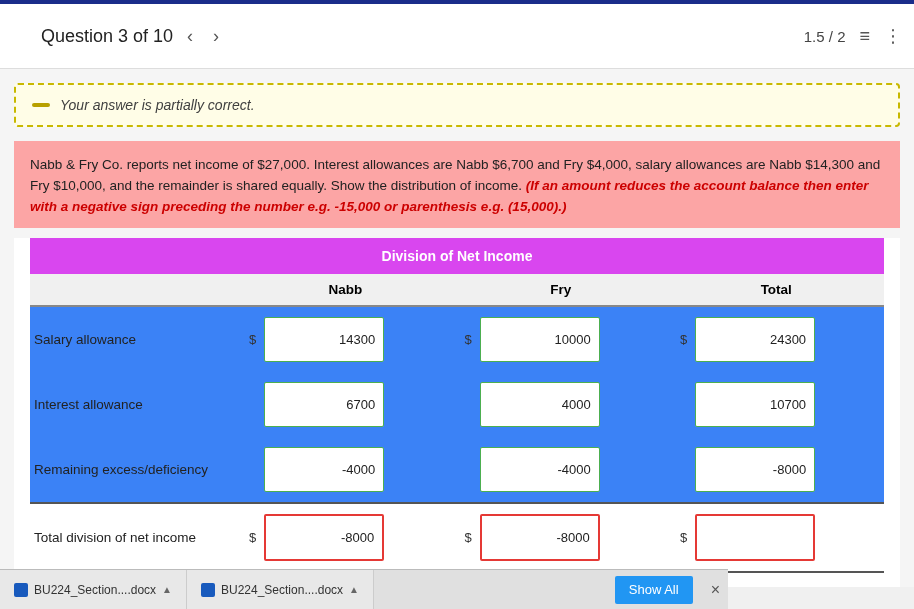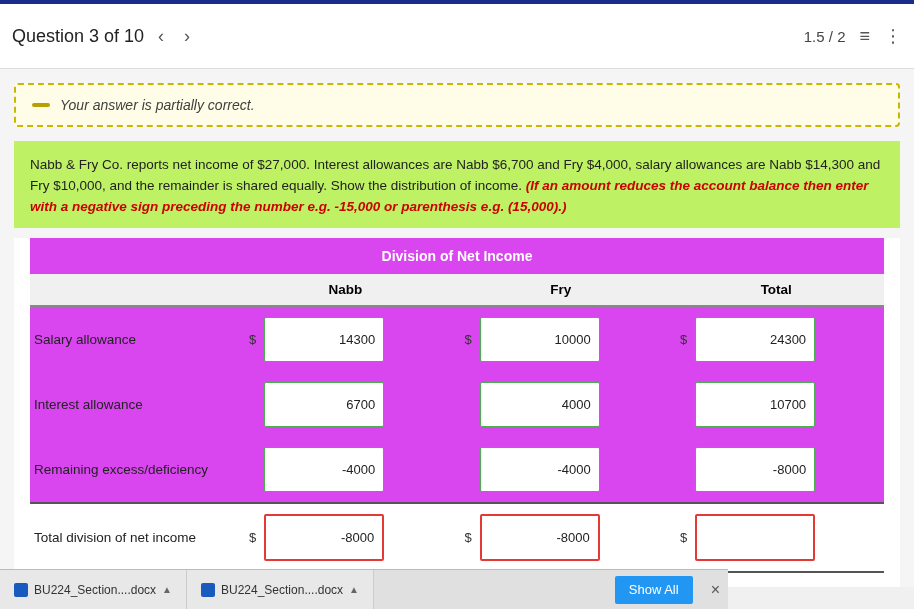--- a/index.html
+++ b/index.html
@@ -17,20 +17,21 @@
     }
     .top-bar-left {
       display: flex;
       align-items: center;
       gap: 8px;
     }
     .question-label {
       font-size: 18px;
       font-weight: 500;
       color: #222;
+      margin-left: 29px;
     }
     .nav-btn {
       background: none;
       border: none;
       cursor: pointer;
       font-size: 18px;
       color: #555;
       padding: 4px 6px;
     }
     .top-bar-right {
@@ -72,21 +73,21 @@
       width: 18px;
       height: 4px;
       display: inline-block;
       border-radius: 2px;
       flex-shrink: 0;
     }
     .partial-text { font-size: 14px; color: #404040; font-style: italic; }
 
     
     .problem-text {
-      background: #bef264;
+      background: #fca5a5;
       padding: 14px 16px 10px 16px;
       font-size: 13.5px;
       line-height: 1.55;
       color: #222;
     }
     .problem-text .red-italic {
       color: #c00;
       font-style: italic;
       font-weight: bold;
     }
@@ -115,21 +116,21 @@
       font-weight: bold;
       font-size: 13.5px;
       padding: 8px 4px;
       border-bottom: 2px solid #888;
     }
     .col-header-row td:first-child { text-align: left; }
 
     .data-row td {
       padding: 10px 4px;
       vertical-align: middle;
-      background: #d946ef;
+      background: #3b82f6;
     }
     .row-label {
       font-size: 13.5px;
       color: #222;
       width: 140px;
     }
     .dollar-sign {
       color: #333;
       font-size: 13px;
       width: 14px;

